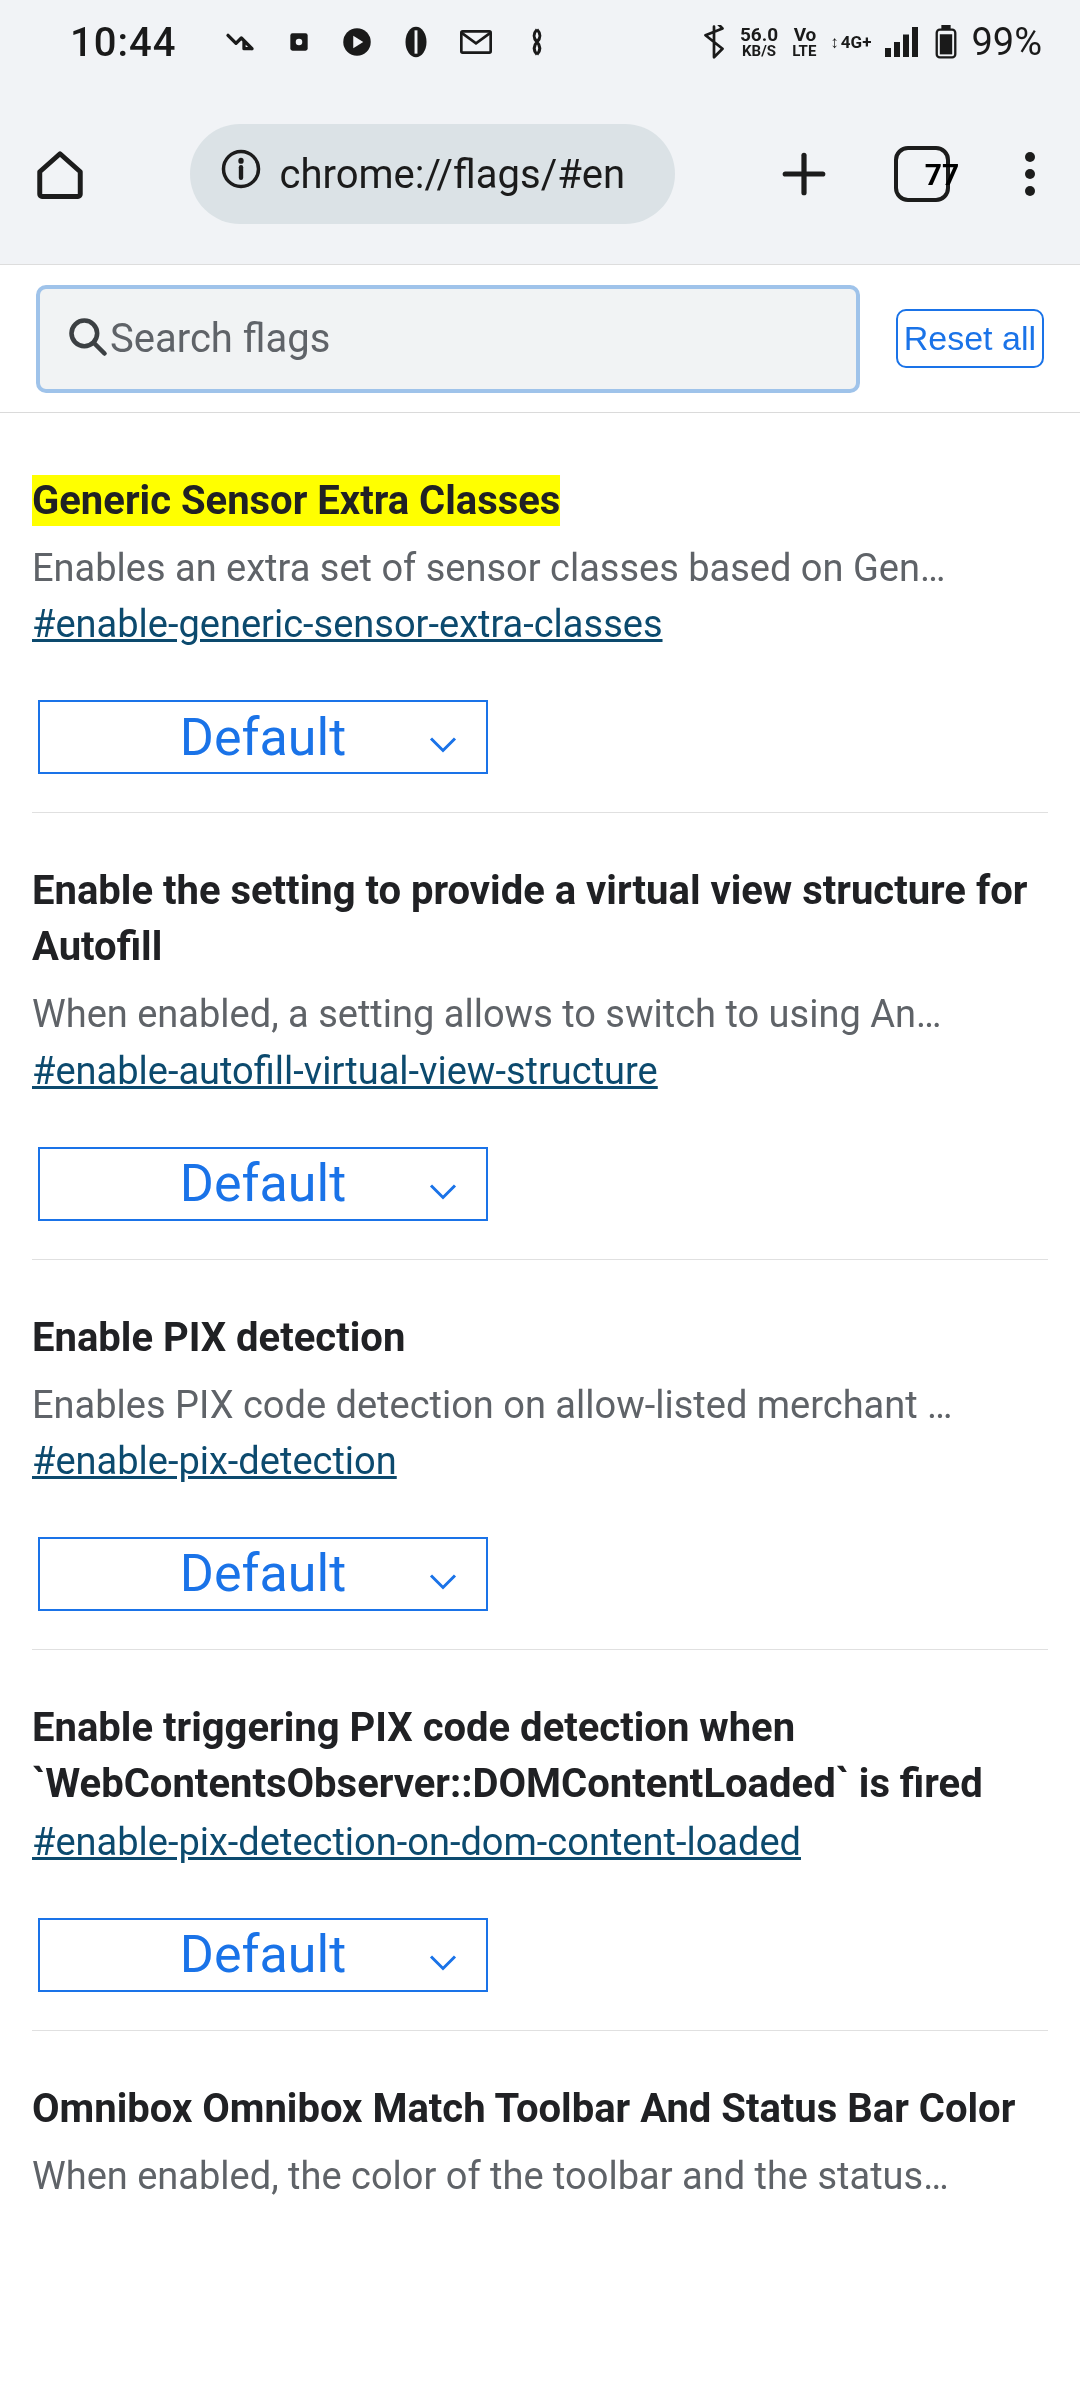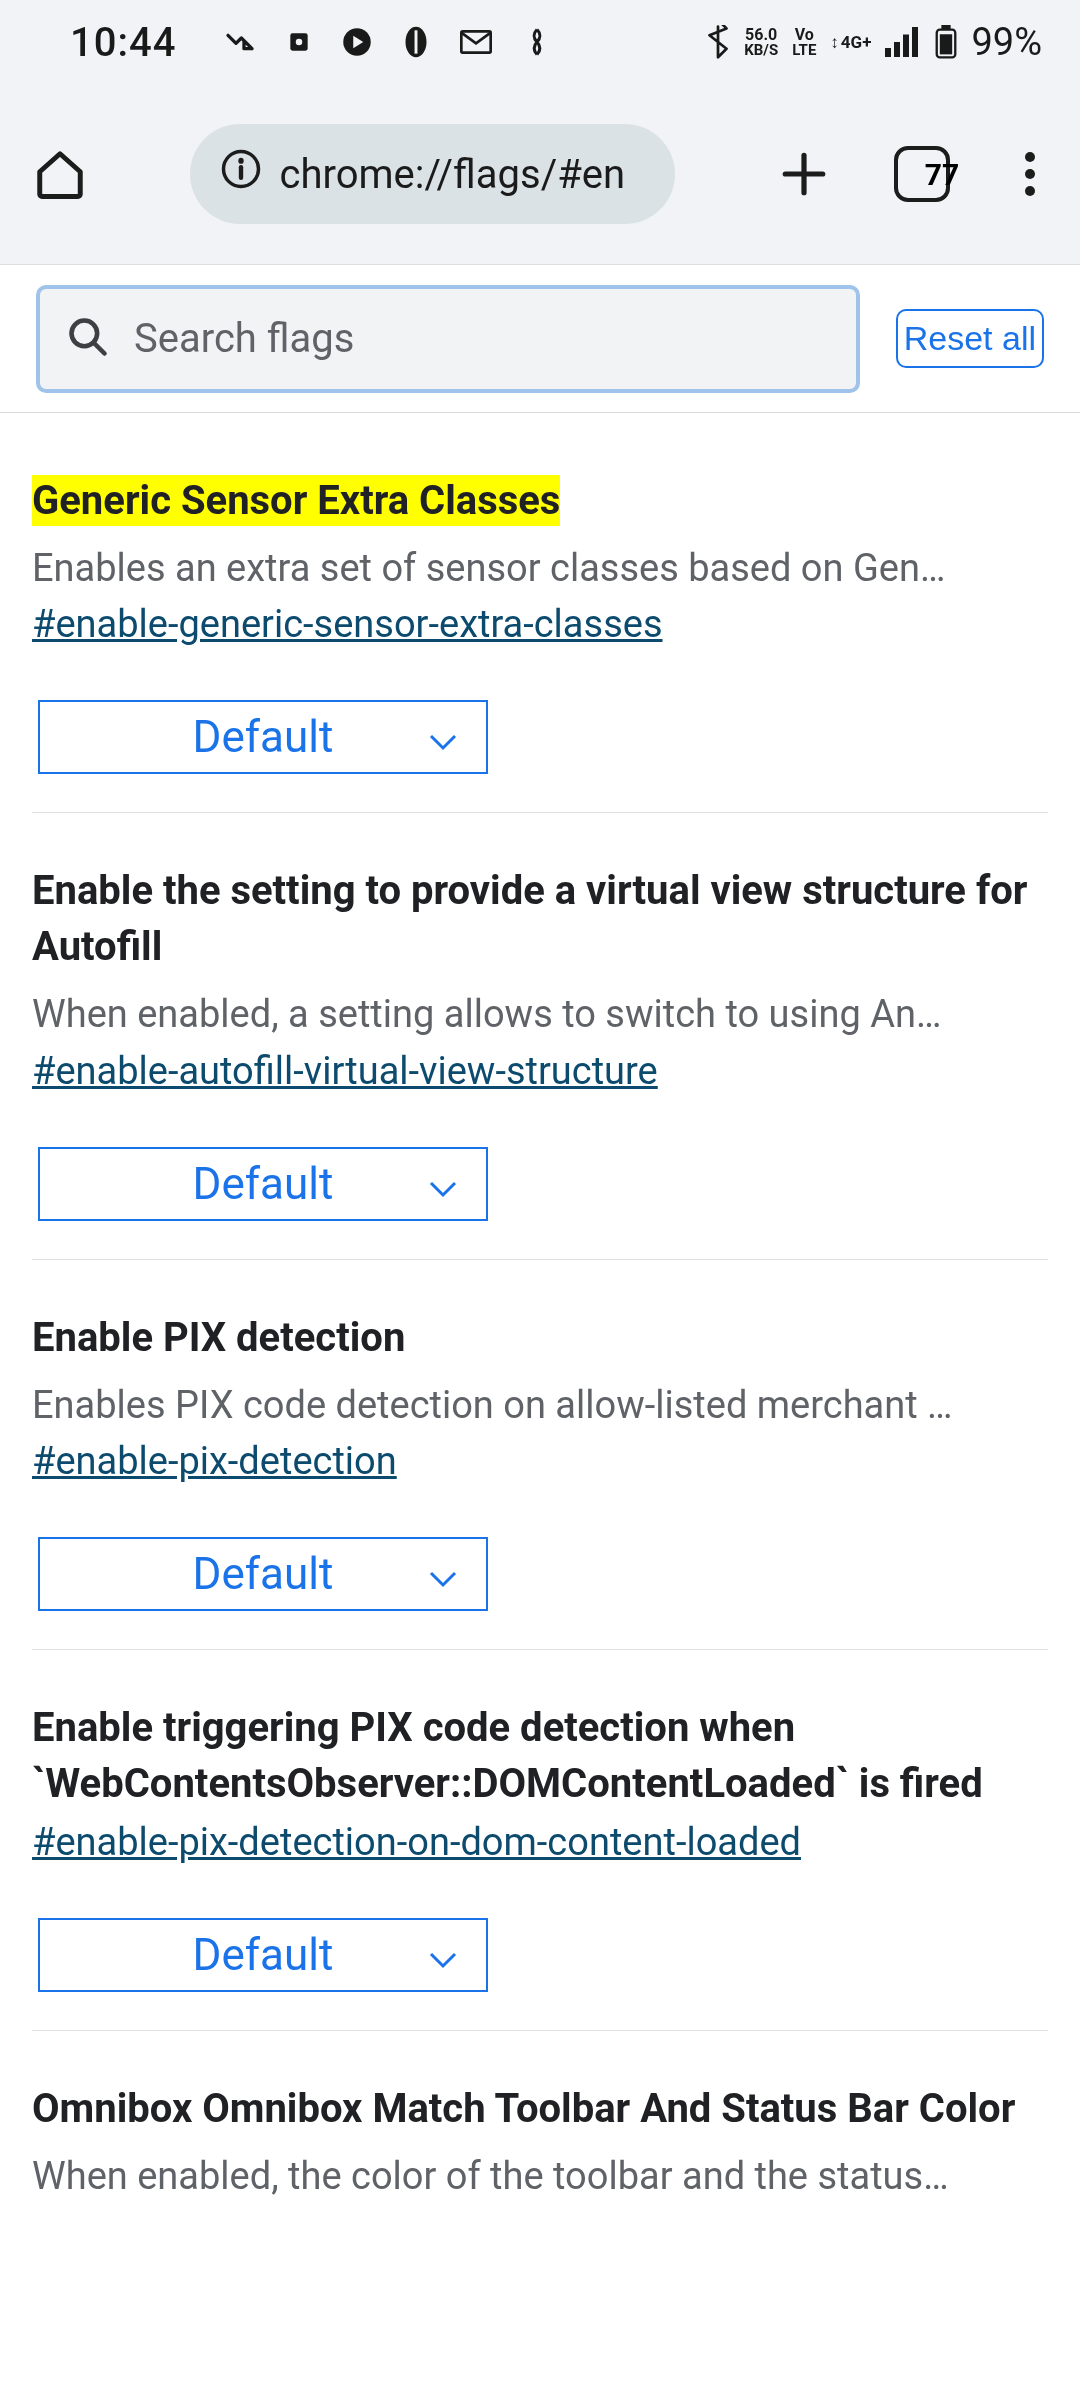--- a/index.html
+++ b/index.html
@@ -4,47 +4,47 @@
 <style>
 * { box-sizing: border-box; margin: 0; padding: 0; }
 html, body { width: 1080px; height: 2400px; font-family: Roboto, -apple-system, Arial, sans-serif; background: #f1f3f6; overflow: hidden; }
 
 .statusbar { height: 84px; display: flex; align-items: center; justify-content: space-between; padding: 0 38px 0 70px; font-size: 34px; font-weight: 500; color: #1a1a1a; }
 .statusbar .left { display: flex; align-items: center; gap: 30px; }
 .statusbar .right { display: flex; align-items: center; gap: 14px; font-size: 30px; }
 .statusbar .time { font-size: 40px; margin-right: 18px; letter-spacing: 1px; }
 .statusbar svg { display: block; }
 .statusbar .net { font-size: 18px; font-weight: 700; line-height: 1; text-align: center; }
-.statusbar .net .top { font-size: 16px; }
+.statusbar .net .top { font-size: 19px; text-align: right; }
 .statusbar .net .bot { font-size: 15px; }
 
 .chrome-bar { height: 180px; display: flex; align-items: center; justify-content: space-between; padding: 0 30px 0 30px; gap: 30px; }
 .home-icon { width: 60px; height: 60px; display: flex; align-items: center; justify-content: center; }
 .urlpill { flex: 0 0 485px; height: 100px; background: #dbe2e6; border-radius: 60px; display: flex; align-items: center; padding: 0 30px; gap: 18px; color: #1b1b1b; font-size: 40px; overflow: hidden; white-space: nowrap; }
 .chrome-right { display: flex; align-items: center; gap: 60px; }
 .plus-icon { width: 60px; height: 60px; display: flex; align-items: center; justify-content: center; }
 .tabcount { width: 56px; height: 56px; border: 4px solid #1c1c1c; border-radius: 14px; display: flex; align-items: center; justify-content: center; font-size: 30px; font-weight: 700; padding-left: 40px; }
 .more-icon { width: 40px; height: 48px; display: flex; flex-direction: column; justify-content: space-between; align-items: center; padding: 2px 0; }
 .more-icon .dot { width: 10px; height: 10px; border-radius: 50%; background: #1c1c1c; }
 
 .content { background: #fff; border-top: 1px solid #ddd; height: calc(2400px - 264px); }
 .searchbar-row { height: 148px; display: flex; align-items: center; padding: 0 36px; gap: 36px; border-bottom: 1px solid #dadada; }
-.searchbox { flex: 1; height: 108px; border: 4px solid #9fc3ea; background: #f1f3f4; border-radius: 10px; display: flex; align-items: center; padding: 0 26px; gap: 24px; }
+.searchbox { flex: 1; height: 108px; border: 4px solid #9fc3ea; background: #f1f3f4; border-radius: 10px; display: flex; align-items: center; padding: 0 26px; gap: 0; }
 .searchbox input { border: none; background: transparent; font-size: 40px; color: #5f6368; outline: none; flex: 1; font-family: inherit; }
 .searchbox input::placeholder { color: #5f6368; }
 .resetbtn { border: 2px solid #1a73e8; border-radius: 10px; color: #1a73e8; font-size: 34px; padding: 8px 6px; background: #fff; font-weight: 500; }
 
 .flags-list { padding: 0 32px; }
 .flag-item { border-bottom: 1px solid #e0e0e0; padding: 50px 0 38px; }
 .flag-item:first-child { padding-top: 60px; }
 .flag-title { font-size: 40px; font-weight: 700; color: #202124; line-height: 1.4; }
 .flag-title .hl { background: #ffff00; padding: 2px 0; }
 .flag-desc { color: #5f6368; font-size: 38px; margin-top: 14px; line-height: 1.35; white-space: nowrap; overflow: hidden; text-overflow: ellipsis; }
 .flag-anchor { color: #0c4a6e; font-size: 38px; margin-top: 8px; text-decoration: underline; display: inline-block; }
-.flag-select { width: 450px; height: 74px; border: 2px solid #1a73e8; display: flex; align-items: center; justify-content: center; margin-top: 54px; position: relative; color: #1a73e8; font-size: 44px; background: #fff; margin-left: 6px; }
+.flag-select { width: 450px; height: 74px; border: 2px solid #1a73e8; display: flex; align-items: center; justify-content: center; margin-top: 54px; position: relative; color: #1a73e8; font-size: 52px; background: #fff; margin-left: 6px; }
 .flag-select .chev { position: absolute; right: 28px; top: 50%; transform: translateY(-50%); }
 
 .flag-item.last { border-bottom: none; }
 </style>
 </head>
 <body>
 
 <div class="statusbar">
   <div class="left">
     <span class="time">10:44</span>

